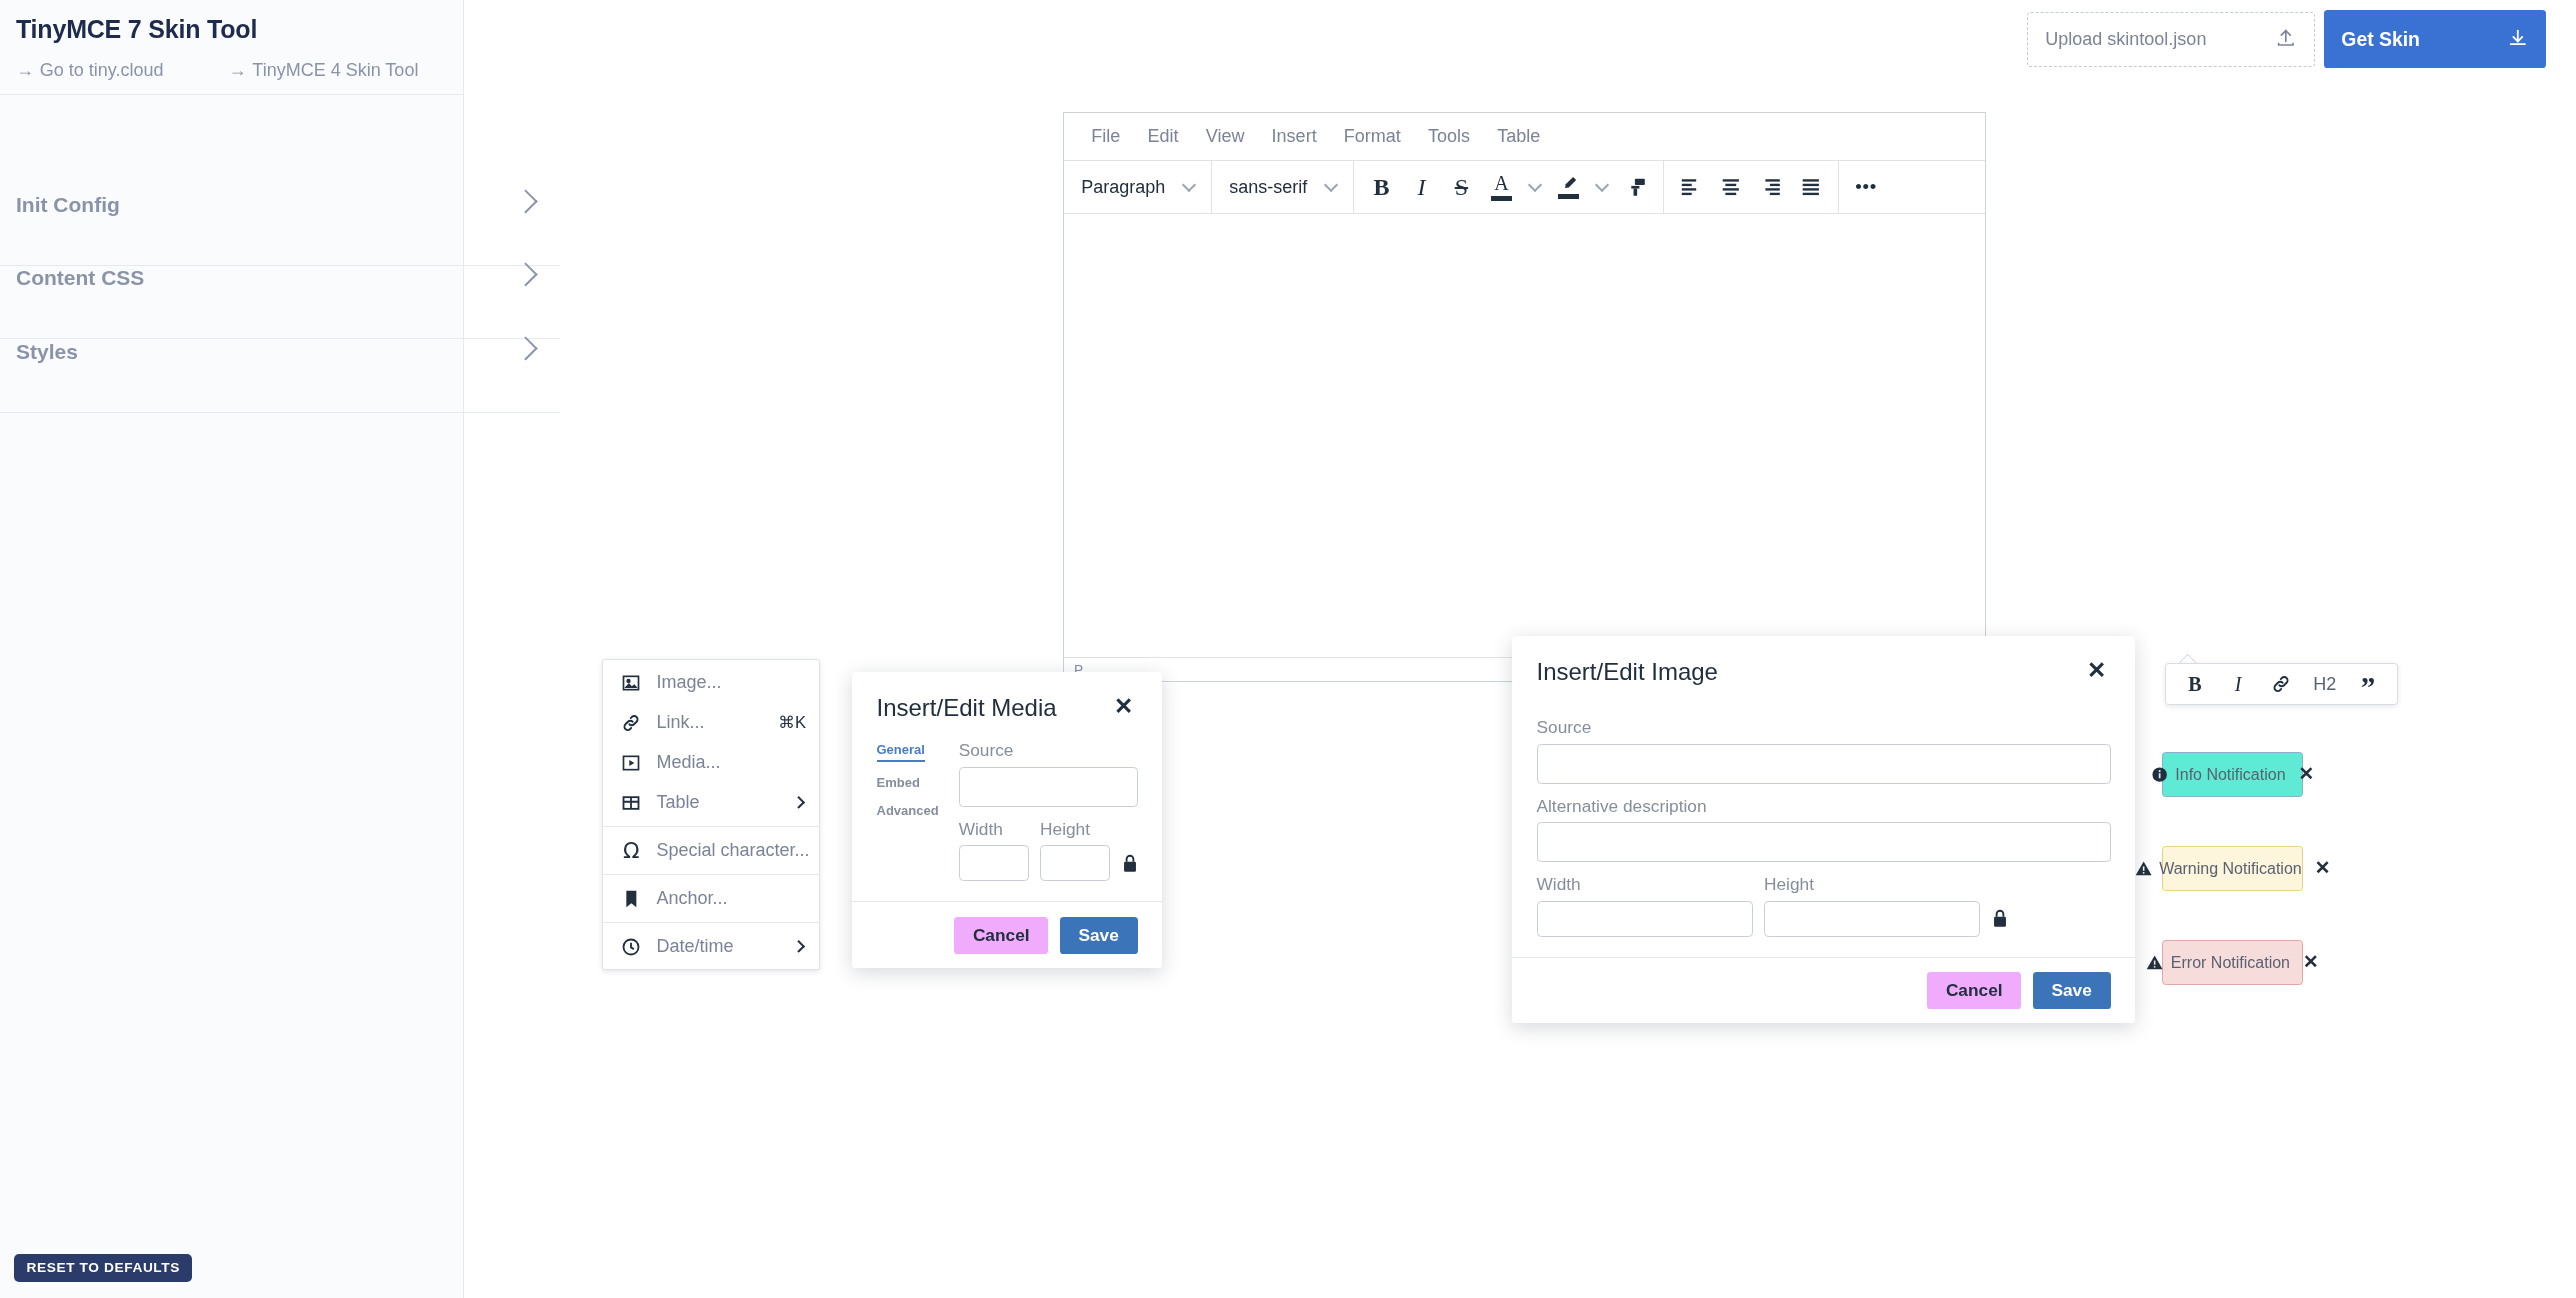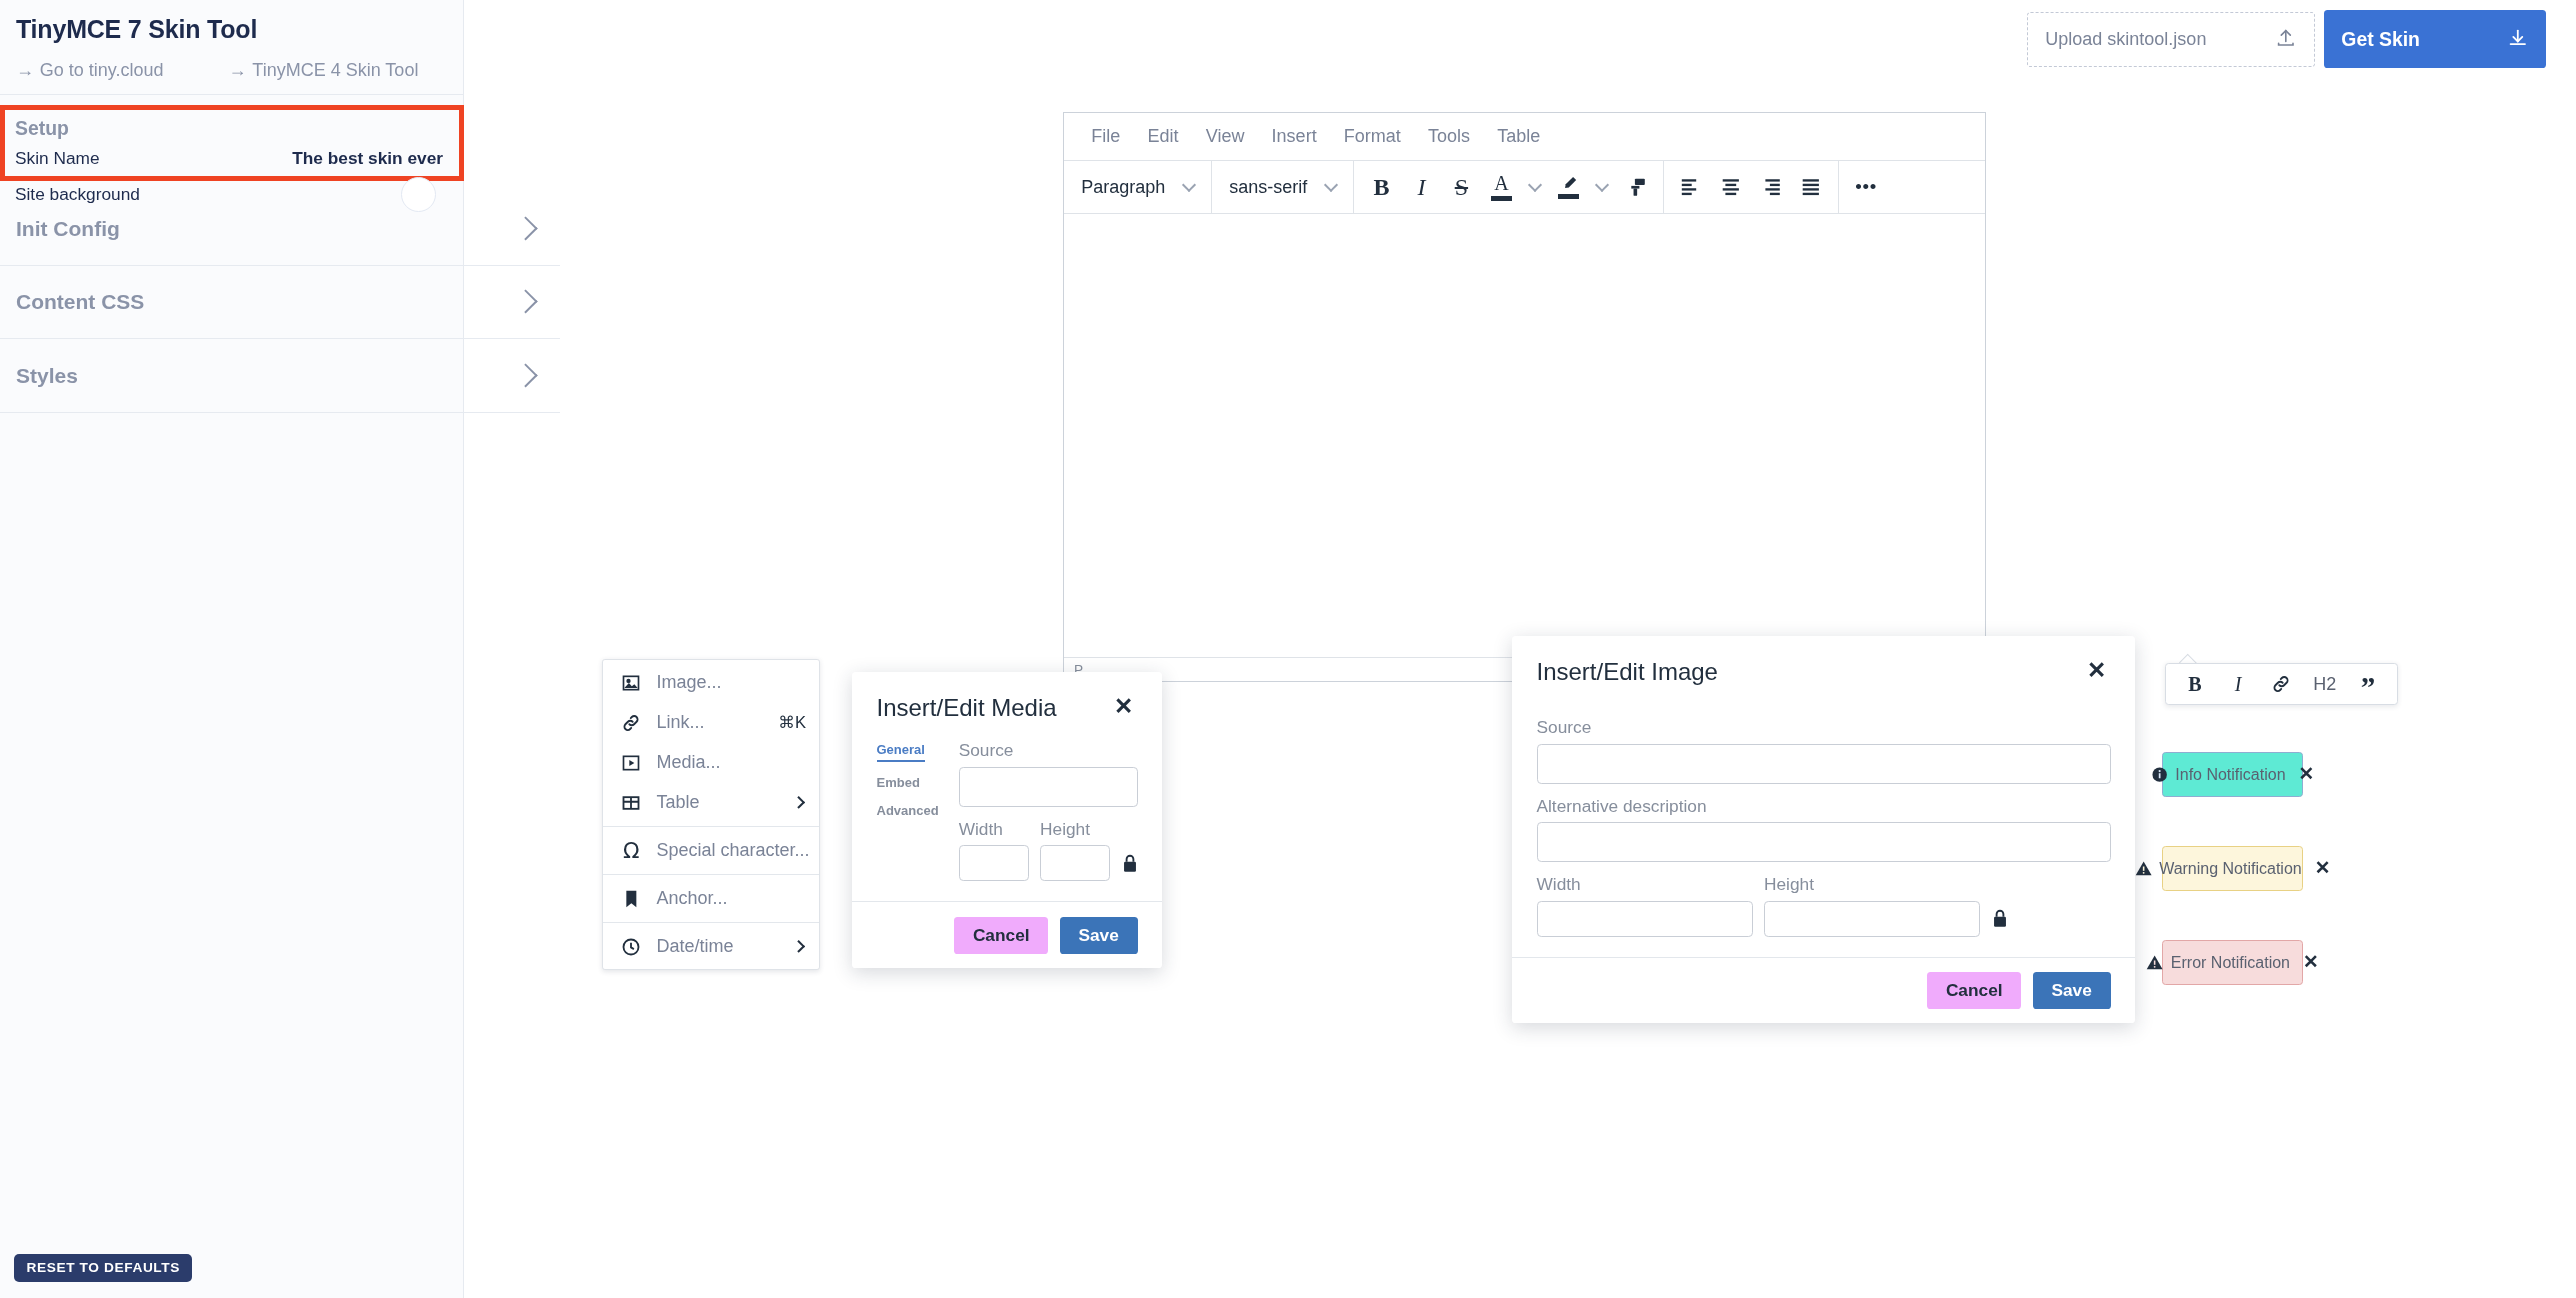--- a/index.html
+++ b/index.html
@@ -52,21 +52,21 @@
   #site-bg-toggle {
     width: 35px; height: 35px; border-radius: 50%;
     background: #ffffff; border: 1.4px solid #e3e9f3;
     margin-right: 7.2px; cursor: pointer;
   }
 
   
   .acc-row {
     position: absolute; left: 0; width: 560px; height: 73px;
     border-bottom: 0.7px solid #e6eaf0;
-    display: flex; align-items: center; justify-content: space-between;
+    display: flex; justify-content: space-between;
     padding: 0 16px 0 16px; cursor: pointer;
   }
   .acc-label { font-size: 21px; font-weight: bold; color: #8a93a8; }
   .chev {
     width: 17.3px; height: 17.3px;
     border-right: 2.2px solid #8a93a8; border-top: 2.2px solid #8a93a8;
     transform: rotate(45deg); margin-right: 10px;
   }
 
   #reset-btn {
@@ -286,31 +286,20 @@
   <div id="sidebar">
     <div id="sidebar-head">
       <div id="app-title">TinyMCE 7 Skin Tool</div>
       <div id="head-links">
         <a class="head-link"><span class="arrow">→</span><span>Go to tiny.cloud</span></a>
         <a class="head-link"><span class="arrow">→</span><span>TinyMCE 4 Skin Tool</span></a>
       </div>
     </div>
     <div id="sidebar-divider"></div>
 
-    <div id="setup-block">
-      <div id="setup-title">Setup</div>
-      <div class="setup-row">
-        <span class="setup-label">Skin Name</span>
-        <span class="setup-value">The best skin ever</span>
-      </div>
-      <div class="setup-row">
-        <span class="setup-label">Site background</span>
-        <span id="site-bg-toggle"></span>
-      </div>
-    </div>
 
     <div class="acc-row" style="top:193px;">
       <span class="acc-label">Init Config</span>
       <span class="chev"></span>
     </div>
     <div class="acc-row" style="top:266px;">
       <span class="acc-label">Content CSS</span>
       <span class="chev"></span>
     </div>
     <div class="acc-row" style="top:340px;">

